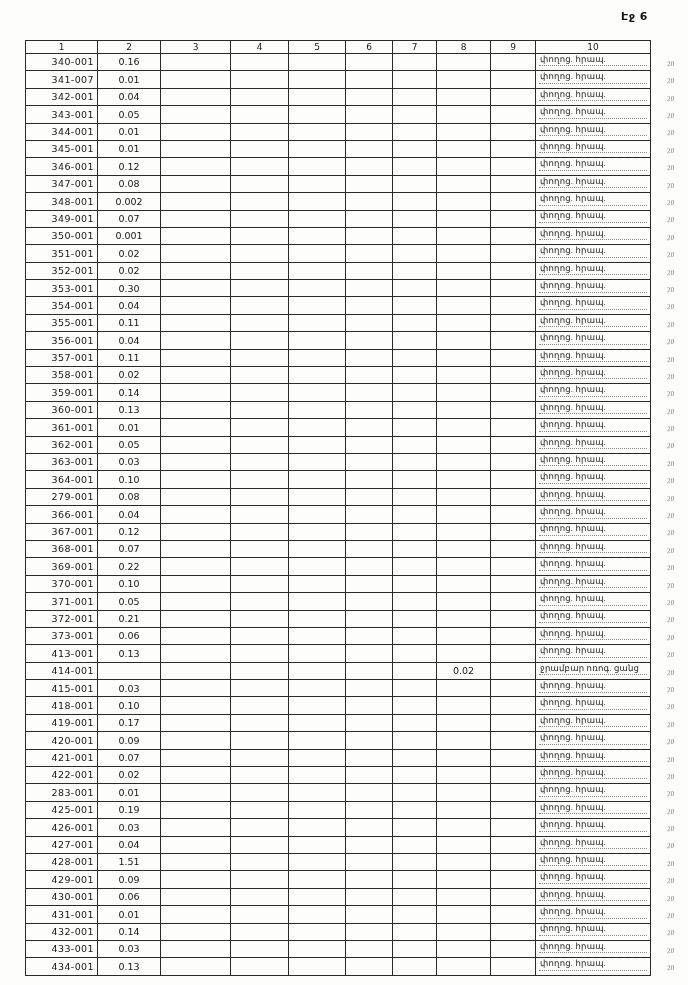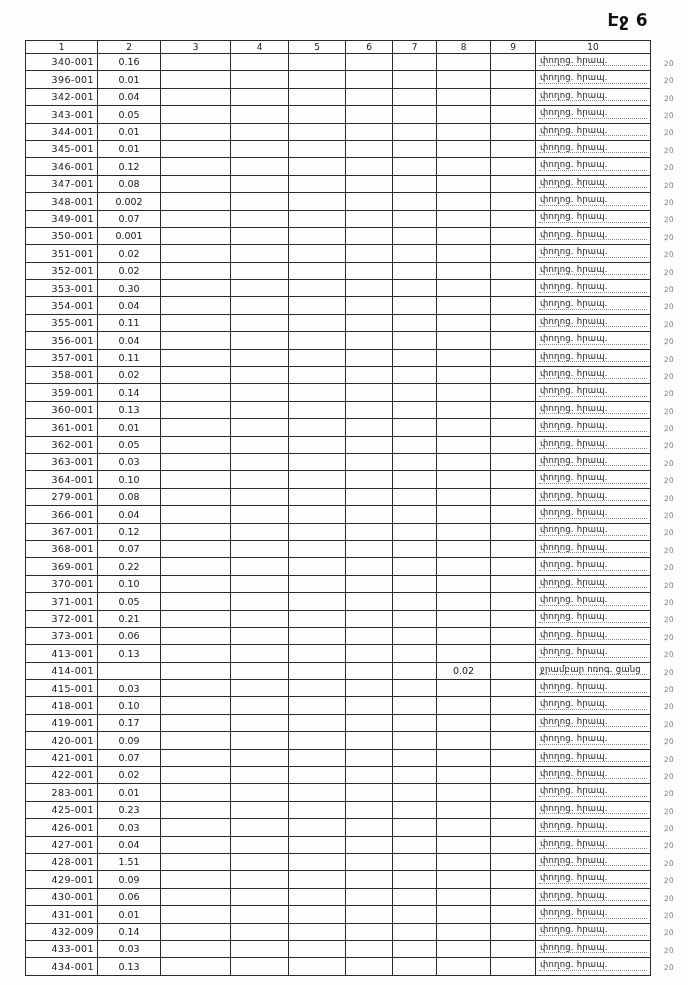--- a/index.html
+++ b/index.html
@@ -13,21 +13,21 @@
     height: 985px;
     background: #fdfdfc;
     font-family: "DejaVu Sans", sans-serif;
     color: #161616;
     overflow: hidden;
   }
   .page-header {
     position: absolute;
     top: 10px;
     right: 40px;
-    font-size: 17px;
+    font-size: 11px;
     font-weight: bold;
     letter-spacing: 0.5px;
     color: #111;
   }
   table.doc-table {
     position: absolute;
     left: 25px;
     top: 40px;
     width: 625px;
     border-collapse: collapse;
@@ -57,20 +57,21 @@
     font-size: 9.5px;
   }
   td.val {
     text-align: center;
     font-size: 9.5px;
   }
   td.note-cell {
     position: relative;
     vertical-align: bottom;
     padding: 0 2px;
+    font-family: Liberation Serif, serif;
   }
   .note-wrap {
     display: block;
     border-bottom: 1px dotted #8a8a8a;
     padding: 0 0 1px 1px;
     margin-bottom: 3px;
     white-space: nowrap;
   }
   .note-text {
     font-size: 8.5px;
@@ -134,21 +135,21 @@
     <td></td>
     <td class="note-cell">
       <span class="note-wrap">
         <span class="note-text">փողոց. հրապ.</span>
       </span>
       <span class="margin-mark">20</span>
     </td>
   </tr>
 
   <tr>
-    <td class="code">396-001</td>
+    <td class="code">341-007</td>
     <td class="val">0.01</td>
     <td></td>
     <td></td>
     <td></td>
     <td></td>
     <td></td>
     <td class="val"></td>
     <td></td>
     <td class="note-cell">
       <span class="note-wrap">
@@ -891,21 +892,21 @@
     <td class="note-cell">
       <span class="note-wrap">
         <span class="note-text">փողոց. հրապ.</span>
       </span>
       <span class="margin-mark">20</span>
     </td>
   </tr>
 
   <tr>
     <td class="code">425-001</td>
-    <td class="val">0.23</td>
+    <td class="val">0.19</td>
     <td></td>
     <td></td>
     <td></td>
     <td></td>
     <td></td>
     <td class="val"></td>
     <td></td>
     <td class="note-cell">
       <span class="note-wrap">
         <span class="note-text">փողոց. հրապ.</span>
@@ -1016,21 +1017,21 @@
     <td></td>
     <td class="note-cell">
       <span class="note-wrap">
         <span class="note-text">փողոց. հրապ.</span>
       </span>
       <span class="margin-mark">20</span>
     </td>
   </tr>
 
   <tr>
-    <td class="code">432-009</td>
+    <td class="code">432-001</td>
     <td class="val">0.14</td>
     <td></td>
     <td></td>
     <td></td>
     <td></td>
     <td></td>
     <td class="val"></td>
     <td></td>
     <td class="note-cell">
       <span class="note-wrap">

